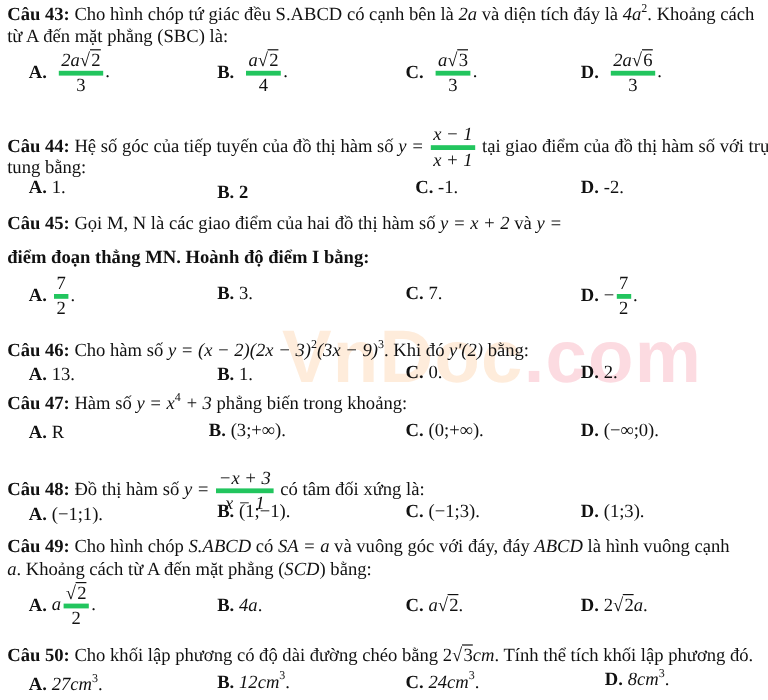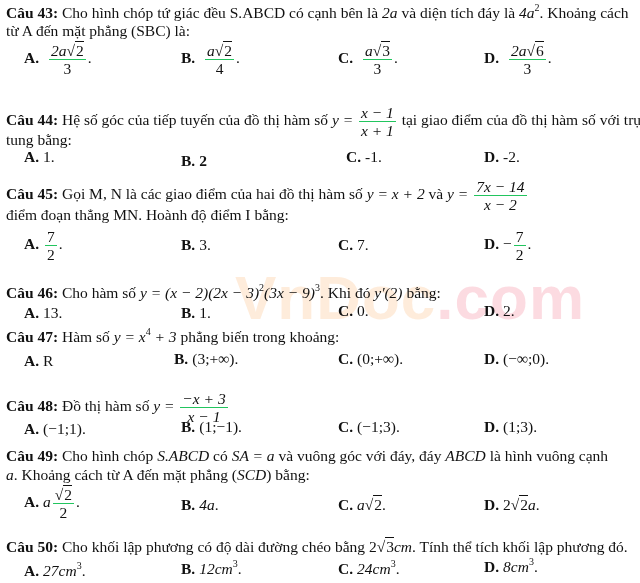--- a/index.html
+++ b/index.html
@@ -6,21 +6,21 @@
   body { width: 640px; height: 583px; position: relative; overflow: hidden;
          font-family: "Liberation Serif", serif; color: #111; font-size: 15.5px; }
   .page { position: absolute; left: 0; top: 0; width: 640px; height: 583px; }
   .q { position: absolute; left: 6px; width: 632px; }
   .line { position: absolute; white-space: nowrap; line-height: 18px; }
   .qlabel { font-weight: bold; }
   .opt { position: absolute; white-space: nowrap; line-height: 18px; }
   .optlabel { font-weight: bold; margin-right: 4px; }
   i.m, .m { font-style: italic; }
   .frac { display: inline-block; vertical-align: middle; text-align: center; margin: 0 2px; }
-  .frac .num { display: block; border-bottom: 1px solid #22c55e; padding: 0 2px; line-height: 17px; }
+  .frac .num { display: block; border-bottom: 4px solid #22c55e; padding: 0 2px; line-height: 17px; }
   .frac .den { display: block; line-height: 17px; }
   .sqrt { border-top: 1px solid #111; padding-left: 1px; }
   sup { font-size: 10px; vertical-align: 7px; line-height: 0; }
   .watermark { position: absolute; left: 235px; top: 262px; font-family: "Liberation Sans", sans-serif;
                font-weight: bold; font-size: 62px; color: rgba(250,170,90,0.22); letter-spacing: 1px;
                pointer-events: none; }
   .watermark .dot { color: rgba(240,90,120,0.22); }
 </style>
 </head>
 <body>
@@ -66,23 +66,23 @@
     <div class="opt" style="left:18px; top:148px;"><span class="optlabel">A.</span><span>1.</span></div>
     <div class="opt" style="left:175px; top:152px;"><span class="optlabel">B.</span><b>2</b></div>
     <div class="opt" style="left:340px; top:148px;"><span class="optlabel">C.</span><span>-1.</span></div>
     <div class="opt" style="left:478px; top:148px;"><span class="optlabel">D.</span><span>-2.</span></div>
   </div>
 
   <div class="q">
     <div class="line" style="left:0; top:178px;">
       <span class="qlabel">Câu 45:</span>
       <span>Gọi M, N là các giao điểm của hai đồ thị hàm số </span><i class="m">y = x + 2</i><span> và </span><i class="m">y =</i>
-      <span class="frac"><i class="num">7x − 14</i><i class="den">x − 2</i></span>
+      
     </div>
-    <div class="line" style="left:0; top:206px;">điểm đoạn thẳng MN. Hoành độ điểm I bằng:</div>
+    <div class="line" style="left:0; top:206px;font-weight:bold;">điểm đoạn thẳng MN. Hoành độ điểm I bằng:</div>
     <div class="opt" style="left:18px; top:228px;">
       <span class="optlabel">A.</span><span></span><span class="frac"><span class="num">7</span><span class="den">2</span></span><span>.</span>
     </div>
     <div class="opt" style="left:175px; top:236px;"><span class="optlabel">B.</span><span>3.</span></div>
     <div class="opt" style="left:332px; top:236px;"><span class="optlabel">C.</span><span>7.</span></div>
     <div class="opt" style="left:478px; top:228px;">
       <span class="optlabel">D.</span><span>−</span><span class="frac"><span class="num">7</span><span class="den">2</span></span><span>.</span>
     </div>
   </div>
 
@@ -105,21 +105,21 @@
     <div class="opt" style="left:18px; top:352px;"><span class="optlabel">A.</span><span>R</span></div>
     <div class="opt" style="left:168px; top:350px;"><span class="optlabel">B.</span><span>(3;+∞).</span></div>
     <div class="opt" style="left:332px; top:350px;"><span class="optlabel">C.</span><span>(0;+∞).</span></div>
     <div class="opt" style="left:478px; top:350px;"><span class="optlabel">D.</span><span>(−∞;0).</span></div>
   </div>
 
   <div class="q">
     <div class="line" style="left:0; top:390px;">
       <span class="qlabel">Câu 48:</span>
       <span>Đồ thị hàm số </span><i class="m">y =</i>
-      <span class="frac"><i class="num">−x + 3</i><i class="den">x − 1</i></span>
+      <span class="frac"><i class="num">−x + 3</i><i class="den">x − 1</i></span><span> có tâm đối xứng là:</span>
     </div>
     <div class="opt" style="left:18px; top:420px;"><span class="optlabel">A.</span><span>(−1;1).</span></div>
     <div class="opt" style="left:175px; top:418px;"><span class="optlabel">B.</span><span>(1;−1).</span></div>
     <div class="opt" style="left:332px; top:418px;"><span class="optlabel">C.</span><span>(−1;3).</span></div>
     <div class="opt" style="left:478px; top:418px;"><span class="optlabel">D.</span><span>(1;3).</span></div>
   </div>
 
   <div class="q">
     <div class="line" style="left:0; top:447px;">
       <span class="qlabel">Câu 49:</span>
@@ -137,16 +137,16 @@
   </div>
 
   <div class="q">
     <div class="line" style="left:0; top:538px;">
       <span class="qlabel">Câu 50:</span>
       <span>Cho khối lập phương có độ dài đường chéo bằng </span><span>2</span>√<span class="sqrt">3</span><i>cm</i><span>. Tính thể tích khối lập phương đó.</span>
     </div>
     <div class="opt" style="left:18px; top:562px;"><span class="optlabel">A.</span><i>27cm</i><sup>3</sup><span>.</span></div>
     <div class="opt" style="left:175px; top:560px;"><span class="optlabel">B.</span><i>12cm</i><sup>3</sup><span>.</span></div>
     <div class="opt" style="left:332px; top:560px;"><span class="optlabel">C.</span><i>24cm</i><sup>3</sup><span>.</span></div>
-    <div class="opt" style="left:478px; top:558px;"><span class="optlabel">D.</span><i>8cm</i><sup>3</sup><span>.</span></div>
+    <div class="opt" style="left:498px; top:558px;"><span class="optlabel">D.</span><i>8cm</i><sup>3</sup><span>.</span></div>
   </div>
 
 </div>
 
 </body></html>

